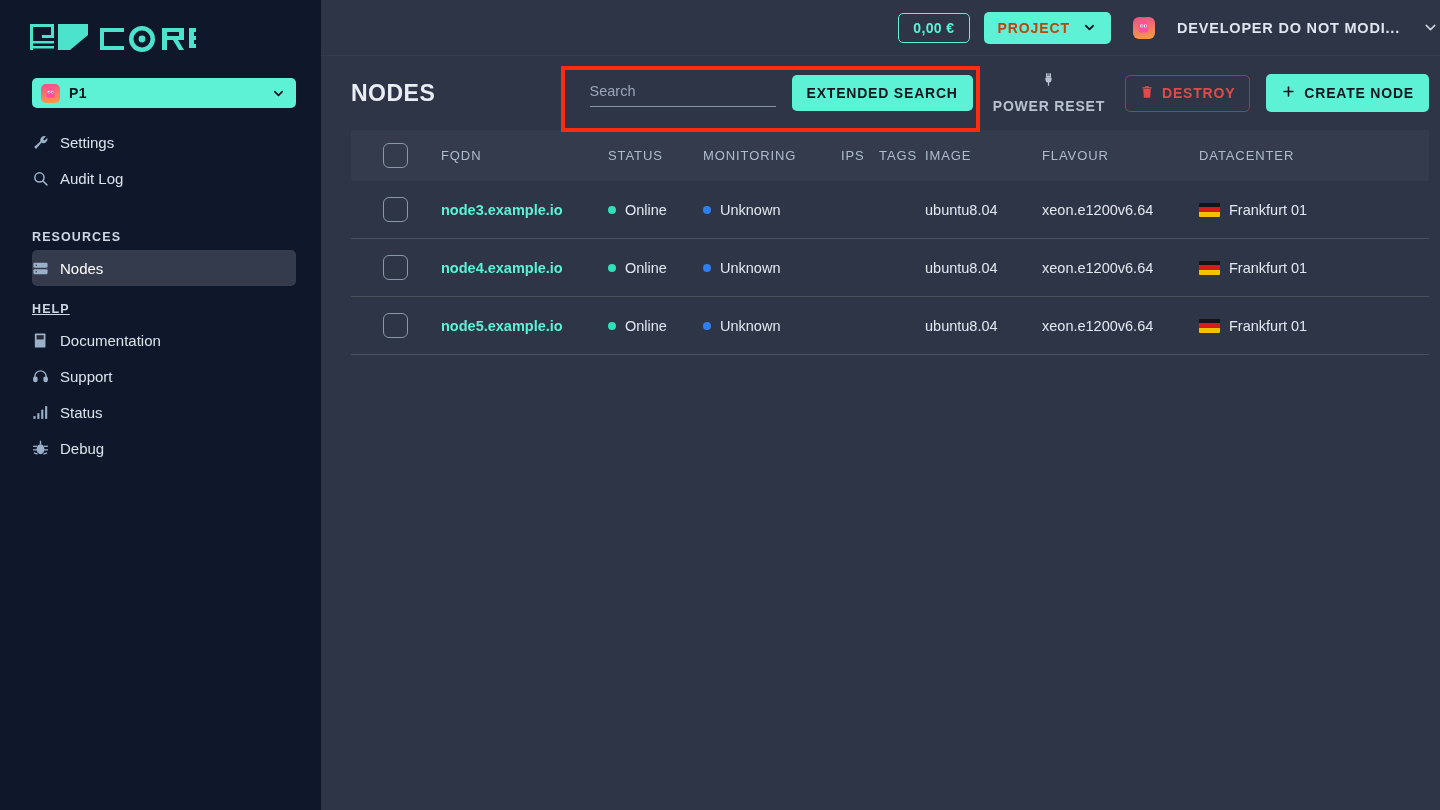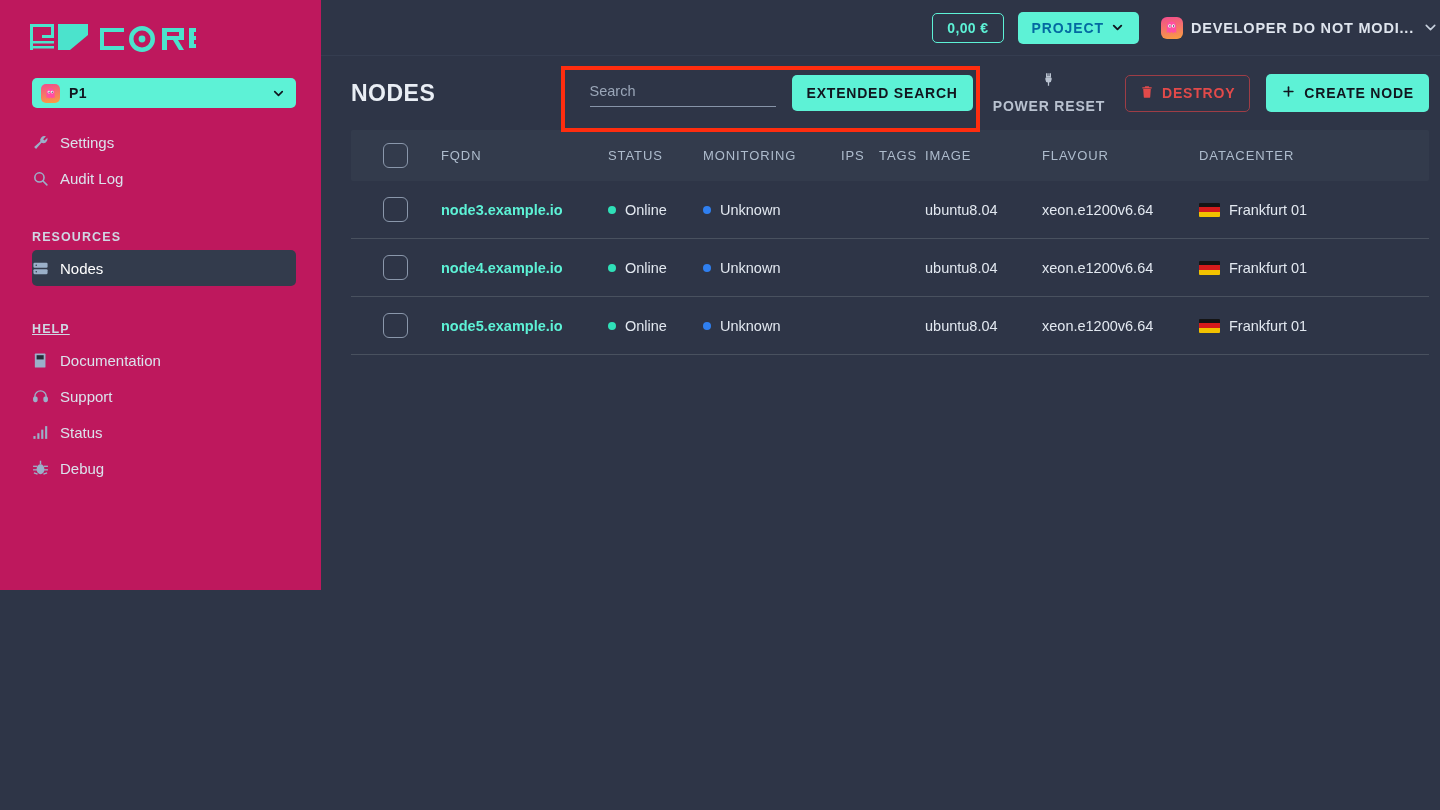--- a/index.html
+++ b/index.html
@@ -8,22 +8,22 @@
     background: #2e3547;
     font-family: "Liberation Sans", sans-serif;
     overflow: hidden;
   }
 
   
   .app { position: relative; width: 1440px; height: 810px; display: flex; }
 
   
   .sidebar {
-    width: 321px; height: 590px;
-    background: #be185d;
+    width: 321px; height: 810px;
+    background: #0f172a;
     flex: 0 0 321px;
     position: relative;
   }
   .logo-wrap { padding: 24px 0 0 30px; height: 66px; }
   .logo-svg { display: block; }
 
   .project-select {
     margin: 12px 25px 0 32px;
     height: 30px;
     background: #5df2d6;
@@ -63,45 +63,45 @@
   .nav-item .lbl { font-size: 15px; color: #dbe2ec; }
   .nav-item.active { background: #333b4c; }
   .nav-item.active .lbl { color: #ffffff; }
 
   .nav-group-title {
     margin: 22px 0 6px 32px;
     font-size: 12.5px; font-weight: bold;
     color: #cfd8e4; letter-spacing: 1.1px;
   }
   .sp-resources { margin-top: 34px; }
-  .sp-help { margin-top: 36px; text-decoration: underline; }
+  .sp-help { margin-top: 16px; text-decoration: underline; }
 
   
   .main { flex: 1; position: relative; height: 810px; background: #2e3547; }
 
   .topbar {
     height: 56px; display: flex; align-items: center;
     justify-content: flex-end; padding-right: 22px;
     border-bottom: 1px solid #353d50;
   }
   .credit-pill {
     border: 1px solid #5df2d6; border-radius: 5px;
     color: #5df2d6; font-size: 14px; font-weight: bold;
     padding: 6px 14px; letter-spacing: .4px; cursor: pointer;
   }
   .project-btn {
     margin-left: 14px;
-    background: #5df2d6; color: #0369a1;
+    background: #5df2d6; color: #c2410c;
     border-radius: 5px; font-size: 14px; font-weight: bold;
     letter-spacing: .9px; padding: 8px 14px;
-    display: flex; align-items: center; gap: 6px; cursor: pointer;
+    display: flex; align-items: center; gap: 12px; cursor: pointer;
   }
   .user-menu {
     margin-left: 22px; display: flex; align-items: center;
-    gap: 8px; cursor: pointer;
+    gap: 22px; cursor: pointer;
   }
   .user-avatar {
     width: 22px; height: 22px; border-radius: 6px;
     background: linear-gradient(170deg,#f24b8f 0%, #f9a03f 100%);
     display: flex; align-items: center; justify-content: center;
     flex: 0 0 22px;
   }
   .user-name {
     color: #dfe5ee; font-size: 14.5px; font-weight: bold; letter-spacing: .8px;
   }

